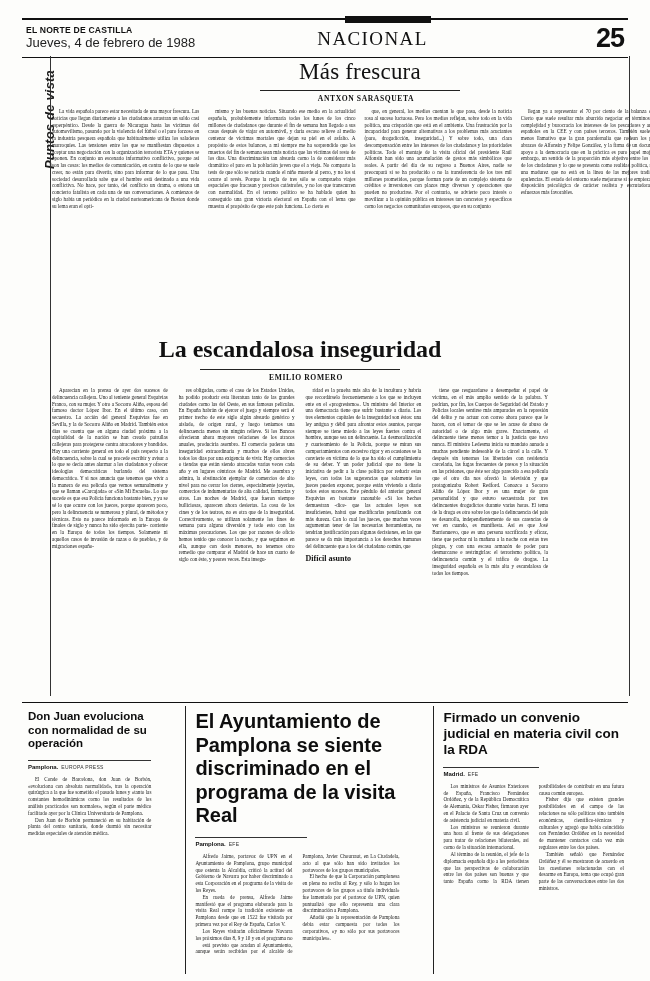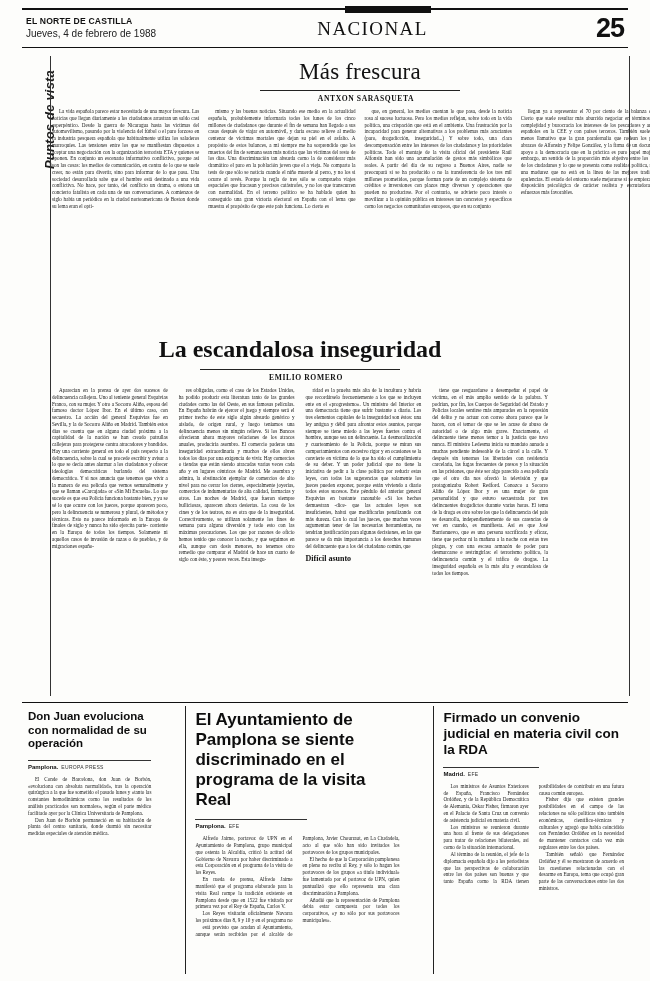--- a/index.html
+++ b/index.html
@@ -21,21 +21,21 @@
     height: 981px;
     background: #fdfdfb;
     box-sizing: border-box;
     padding: 0;
   }
 
   
   .masthead {
     position: absolute;
     left: 22px;
-    top: 8px;
+    top: 18px;
     width: 606px;
     height: 40px;
     border-top: 2px solid #111;
     border-bottom: 1.5px solid #111;
     box-sizing: border-box;
     display: flex;
     align-items: center;
   }
   .masthead-left {
     width: 185px;
@@ -44,21 +44,21 @@
   }
   .paper-name {
     font-family: "Liberation Sans", sans-serif;
     font-weight: bold;
     font-size: 8.6px;
     letter-spacing: 0.2px;
     color: #111;
   }
   .paper-date {
     font-family: "Liberation Sans", sans-serif;
-    font-size: 10px;
+    font-size: 13px;
     color: #222;
     margin-top: 1px;
   }
   .section-wrap {
     flex: 1;
     position: relative;
     text-align: center;
   }
   .section-bar {
     position: absolute;
@@ -205,21 +205,21 @@
   .story.s3 { width: 213px; padding: 0 4px 0 9px; border-left: 1px solid #222; }
 
   .story-headline {
     font-family: "Liberation Sans", sans-serif;
     font-weight: bold;
     color: #0e0e0e;
     margin: 4px 0 0 0;
     line-height: 1.18;
   }
   .story.s1 .story-headline { font-size: 11.5px; }
-  .story.s2 .story-headline { font-size: 17px; }
+  .story.s2 .story-headline { font-size: 20px; }
   .story.s3 .story-headline { font-size: 13.5px; }
 
   .dateline {
     font-family: "Liberation Sans", sans-serif;
     font-size: 6px;
     font-weight: bold;
     color: #111;
     margin-top: 9px;
     padding-top: 3px;
     border-top: 1px solid #333;

